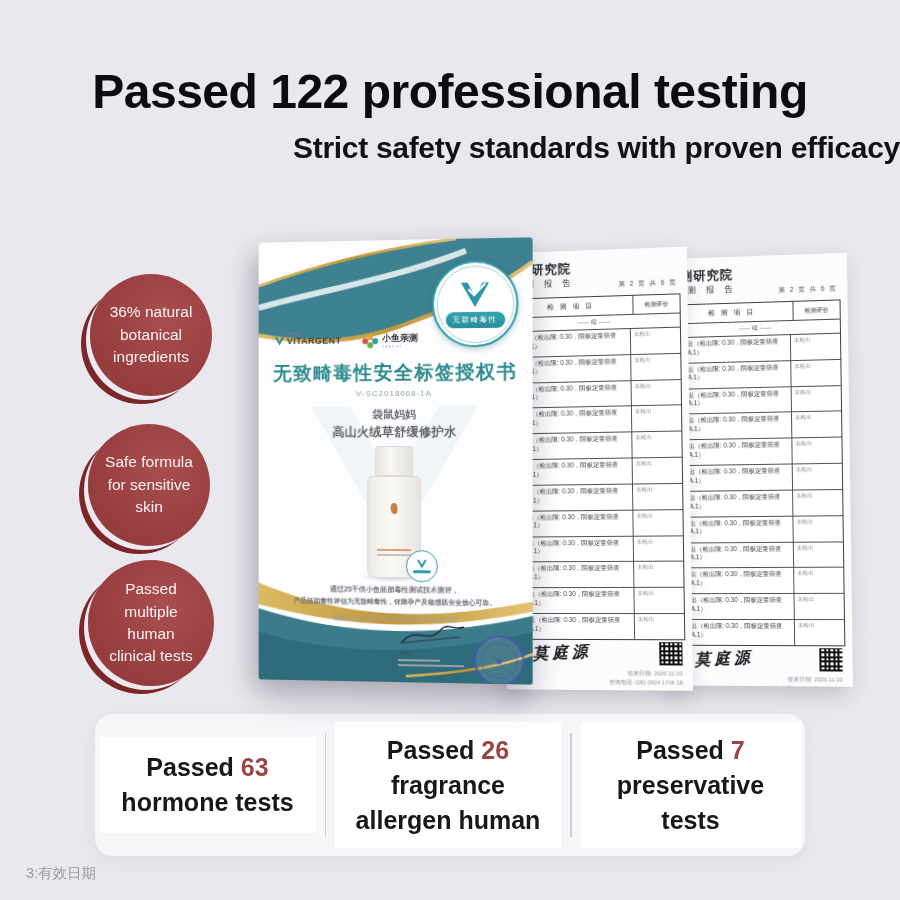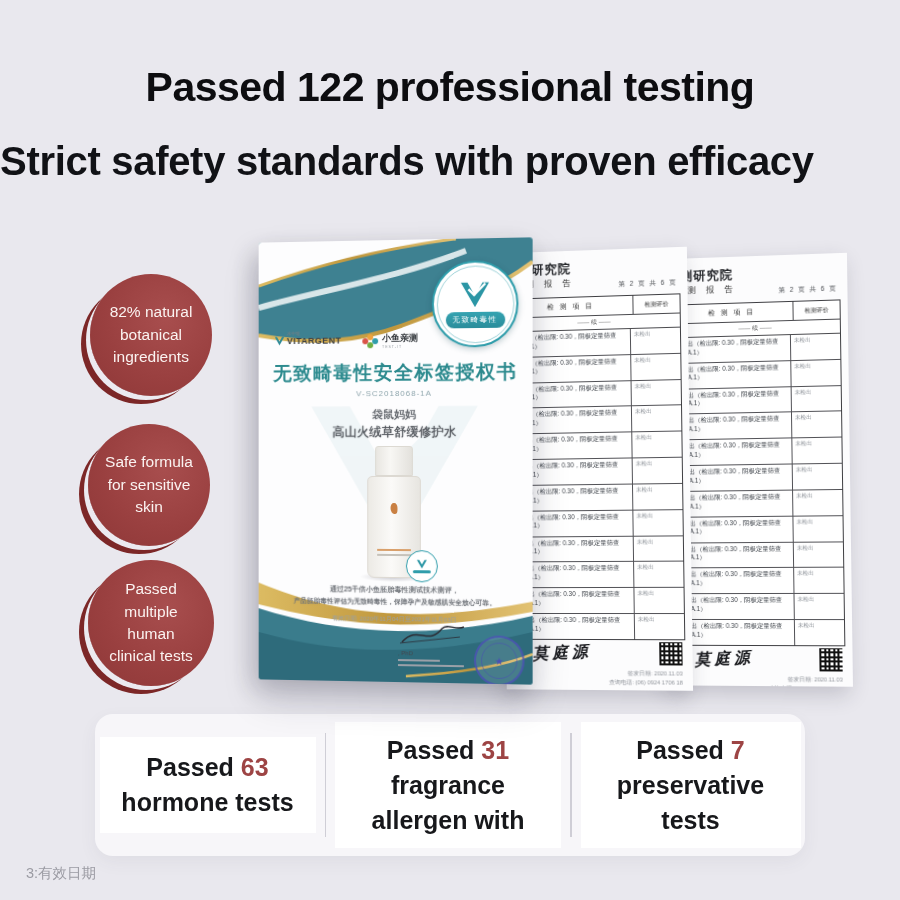--- a/index.html
+++ b/index.html
@@ -1,23 +1,23 @@
 <!DOCTYPE html>
 <html><head>
 <meta charset="utf-8">
 <style>
   html,body{margin:0;padding:0;background:#e9e8ee;}
   #canvas{position:relative;width:900px;height:900px;background:#e9e8ee;overflow:hidden;
           font-family:"Liberation Sans",sans-serif;}
 
   
   .page-title{position:absolute;top:64px;left:0;width:100%;text-align:center;
-    font-size:41px;font-weight:bold;color:#0d0d10;letter-spacing:-0.5px;}
-  .page-subtitle{position:absolute;top:131px;left:0;width:100%;text-align:left;
-    font-size:40px;font-weight:bold;color:#111216;letter-spacing:-0.3px;margin-top:8px;}
+    font-size:48px;font-weight:bold;color:#0d0d10;letter-spacing:-0.5px;}
+  .page-subtitle{position:absolute;top:131px;left:0;width:100%;text-align:right;
+    font-size:30px;font-weight:bold;color:#111216;letter-spacing:-0.3px;}
 
   
   .badge{position:absolute;width:122px;height:122px;border-radius:50%;
     background:radial-gradient(circle at 62% 36%, #a84e4e 0%, #9a4040 55%, #8e3737 100%);
     display:flex;align-items:center;justify-content:center;text-align:center;
     color:#fbf3f1;font-size:15.5px;line-height:1.45;
     box-shadow:-5px 5px 0 -1px #eceaf0, -10px 9px 0 -1px #7c2727;}
   .badge .btxt{display:block;width:98px;}
   #badge1{left:90px;top:274px;}
   #badge2{left:88px;top:424px;}
@@ -133,21 +133,21 @@
 </style>
 </head>
 <body>
 
 <div id="canvas">
 
   <div class="page-title">Passed 122 professional testing</div>
   <div class="page-subtitle">Strict safety standards with proven efficacy</div>
 
   <div class="badge" id="badge1">
-    <span class="btxt">82% natural botanical ingredients</span>
+    <span class="btxt">36% natural botanical ingredients</span>
   </div>
   <div class="badge" id="badge3">
     <span class="btxt">Passed multiple human clinical tests</span>
   </div>
   <div class="badge" id="badge2">
     <span class="btxt">Safe formula for sensitive skin</span>
   </div>
 
   <div class="doc" id="doc2">
     <div class="doc-org">检测研究院</div>
@@ -397,21 +397,21 @@
       <path d="M150,104 C220,98 252,90 276,80" stroke="url(#gg2)" stroke-width="2.5" fill="none"></path>
     </svg>
   </div>
 
   <div class="stats">
     <div class="sbox" id="sb1">
       <div class="stxt"><span>Passed </span><span class="snum">63</span><span> hormone tests</span></div>
     </div>
     <div class="sdiv"></div>
     <div class="sbox" id="sb2">
-      <div class="stxt"><span>Passed </span><span class="snum">31</span><span> fragrance allergen with</span></div>
+      <div class="stxt"><span>Passed </span><span class="snum">26</span><span> fragrance allergen human</span></div>
     </div>
     <div class="sdiv"></div>
     <div class="sbox" id="sb3">
       <div class="stxt"><span>Passed </span><span class="snum">7</span><span> preservative tests</span></div>
     </div>
   </div>
 
   <div class="footnote">3:有效日期</div>
 </div>
 

